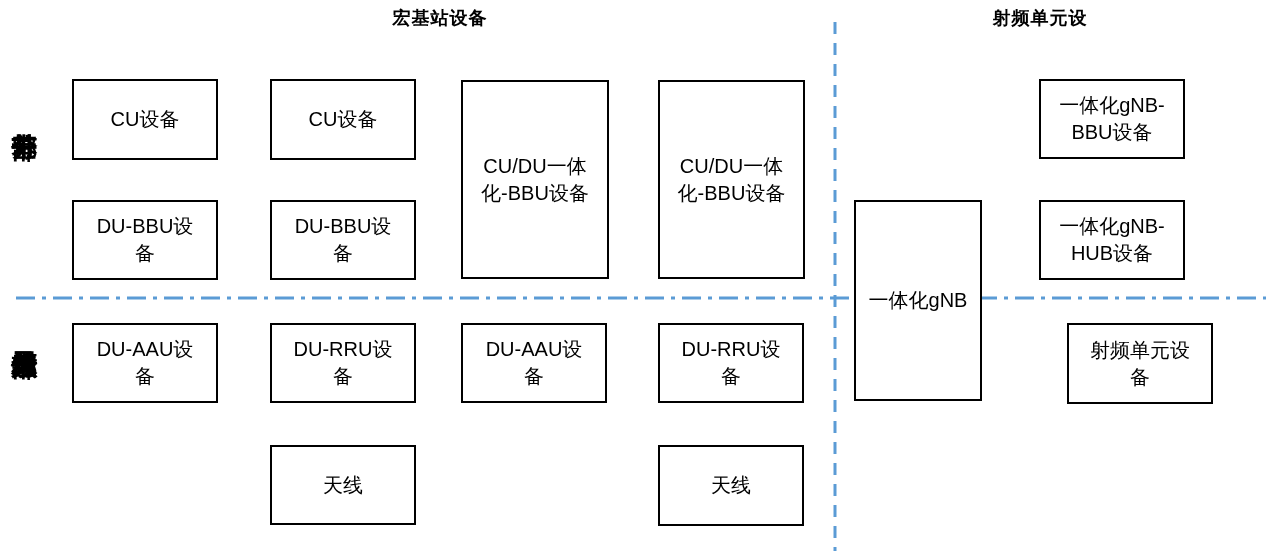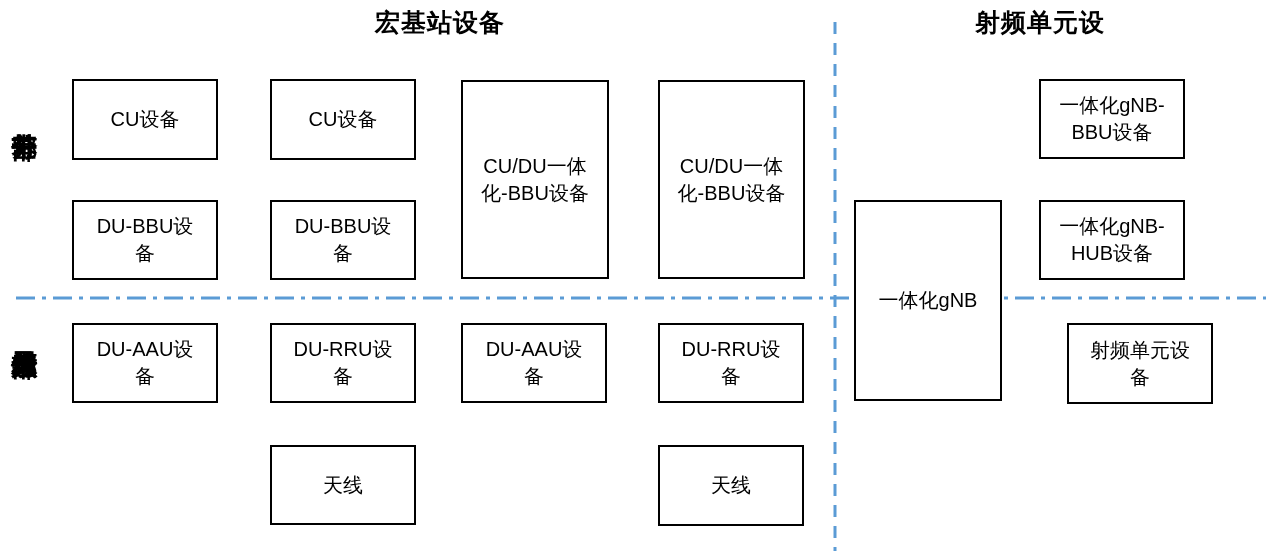--- a/index.html
+++ b/index.html
@@ -16,21 +16,21 @@
     position: absolute;
     left: 0; top: 0;
     width: 1266px; height: 551px;
     z-index: 0;
   }
   .title {
     position: absolute;
     top: 6px;
     width: 260px;
     text-align: center;
-    font-size: 25px;
+    font-size: 18px;
     font-weight: bold;
     letter-spacing: 1px;
     z-index: 2;
   }
   .title.macro { left: 310px; }
   .title.micro { left: 910px; }
   .vlabel {
     position: absolute;
     left: 11px;
     writing-mode: vertical-rl;
@@ -83,21 +83,21 @@
 
   <div class="box" style="left:72px;  top:200px; width:146px; height:80px;">DU-BBU设
 备</div>
   <div class="box" style="left:270px; top:200px; width:146px; height:80px;">DU-BBU设
 备</div>
 
   <div class="box" style="left:1039px; top:79px;  width:146px; height:80px;">一体化gNB-
 BBU设备</div>
   <div class="box" style="left:1039px; top:200px; width:146px; height:80px;">一体化gNB-
 HUB设备</div>
-  <div class="box" style="left:854px;  top:200px; width:148px; height:201px;">一体化gNB</div>
+  <div class="box" style="left:854px;  top:200px; width:128px; height:201px;">一体化gNB</div>
 
   <div class="box" style="left:72px;  top:323px; width:146px; height:80px;">DU-AAU设
 备</div>
   <div class="box" style="left:270px; top:323px; width:146px; height:80px;">DU-RRU设
 备</div>
   <div class="box" style="left:461px; top:323px; width:146px; height:80px;">DU-AAU设
 备</div>
   <div class="box" style="left:658px; top:323px; width:146px; height:80px;">DU-RRU设
 备</div>
   <div class="box" style="left:1039px; top:323px; width:146px; height:81px;margin-left:28px;">射频单元设

